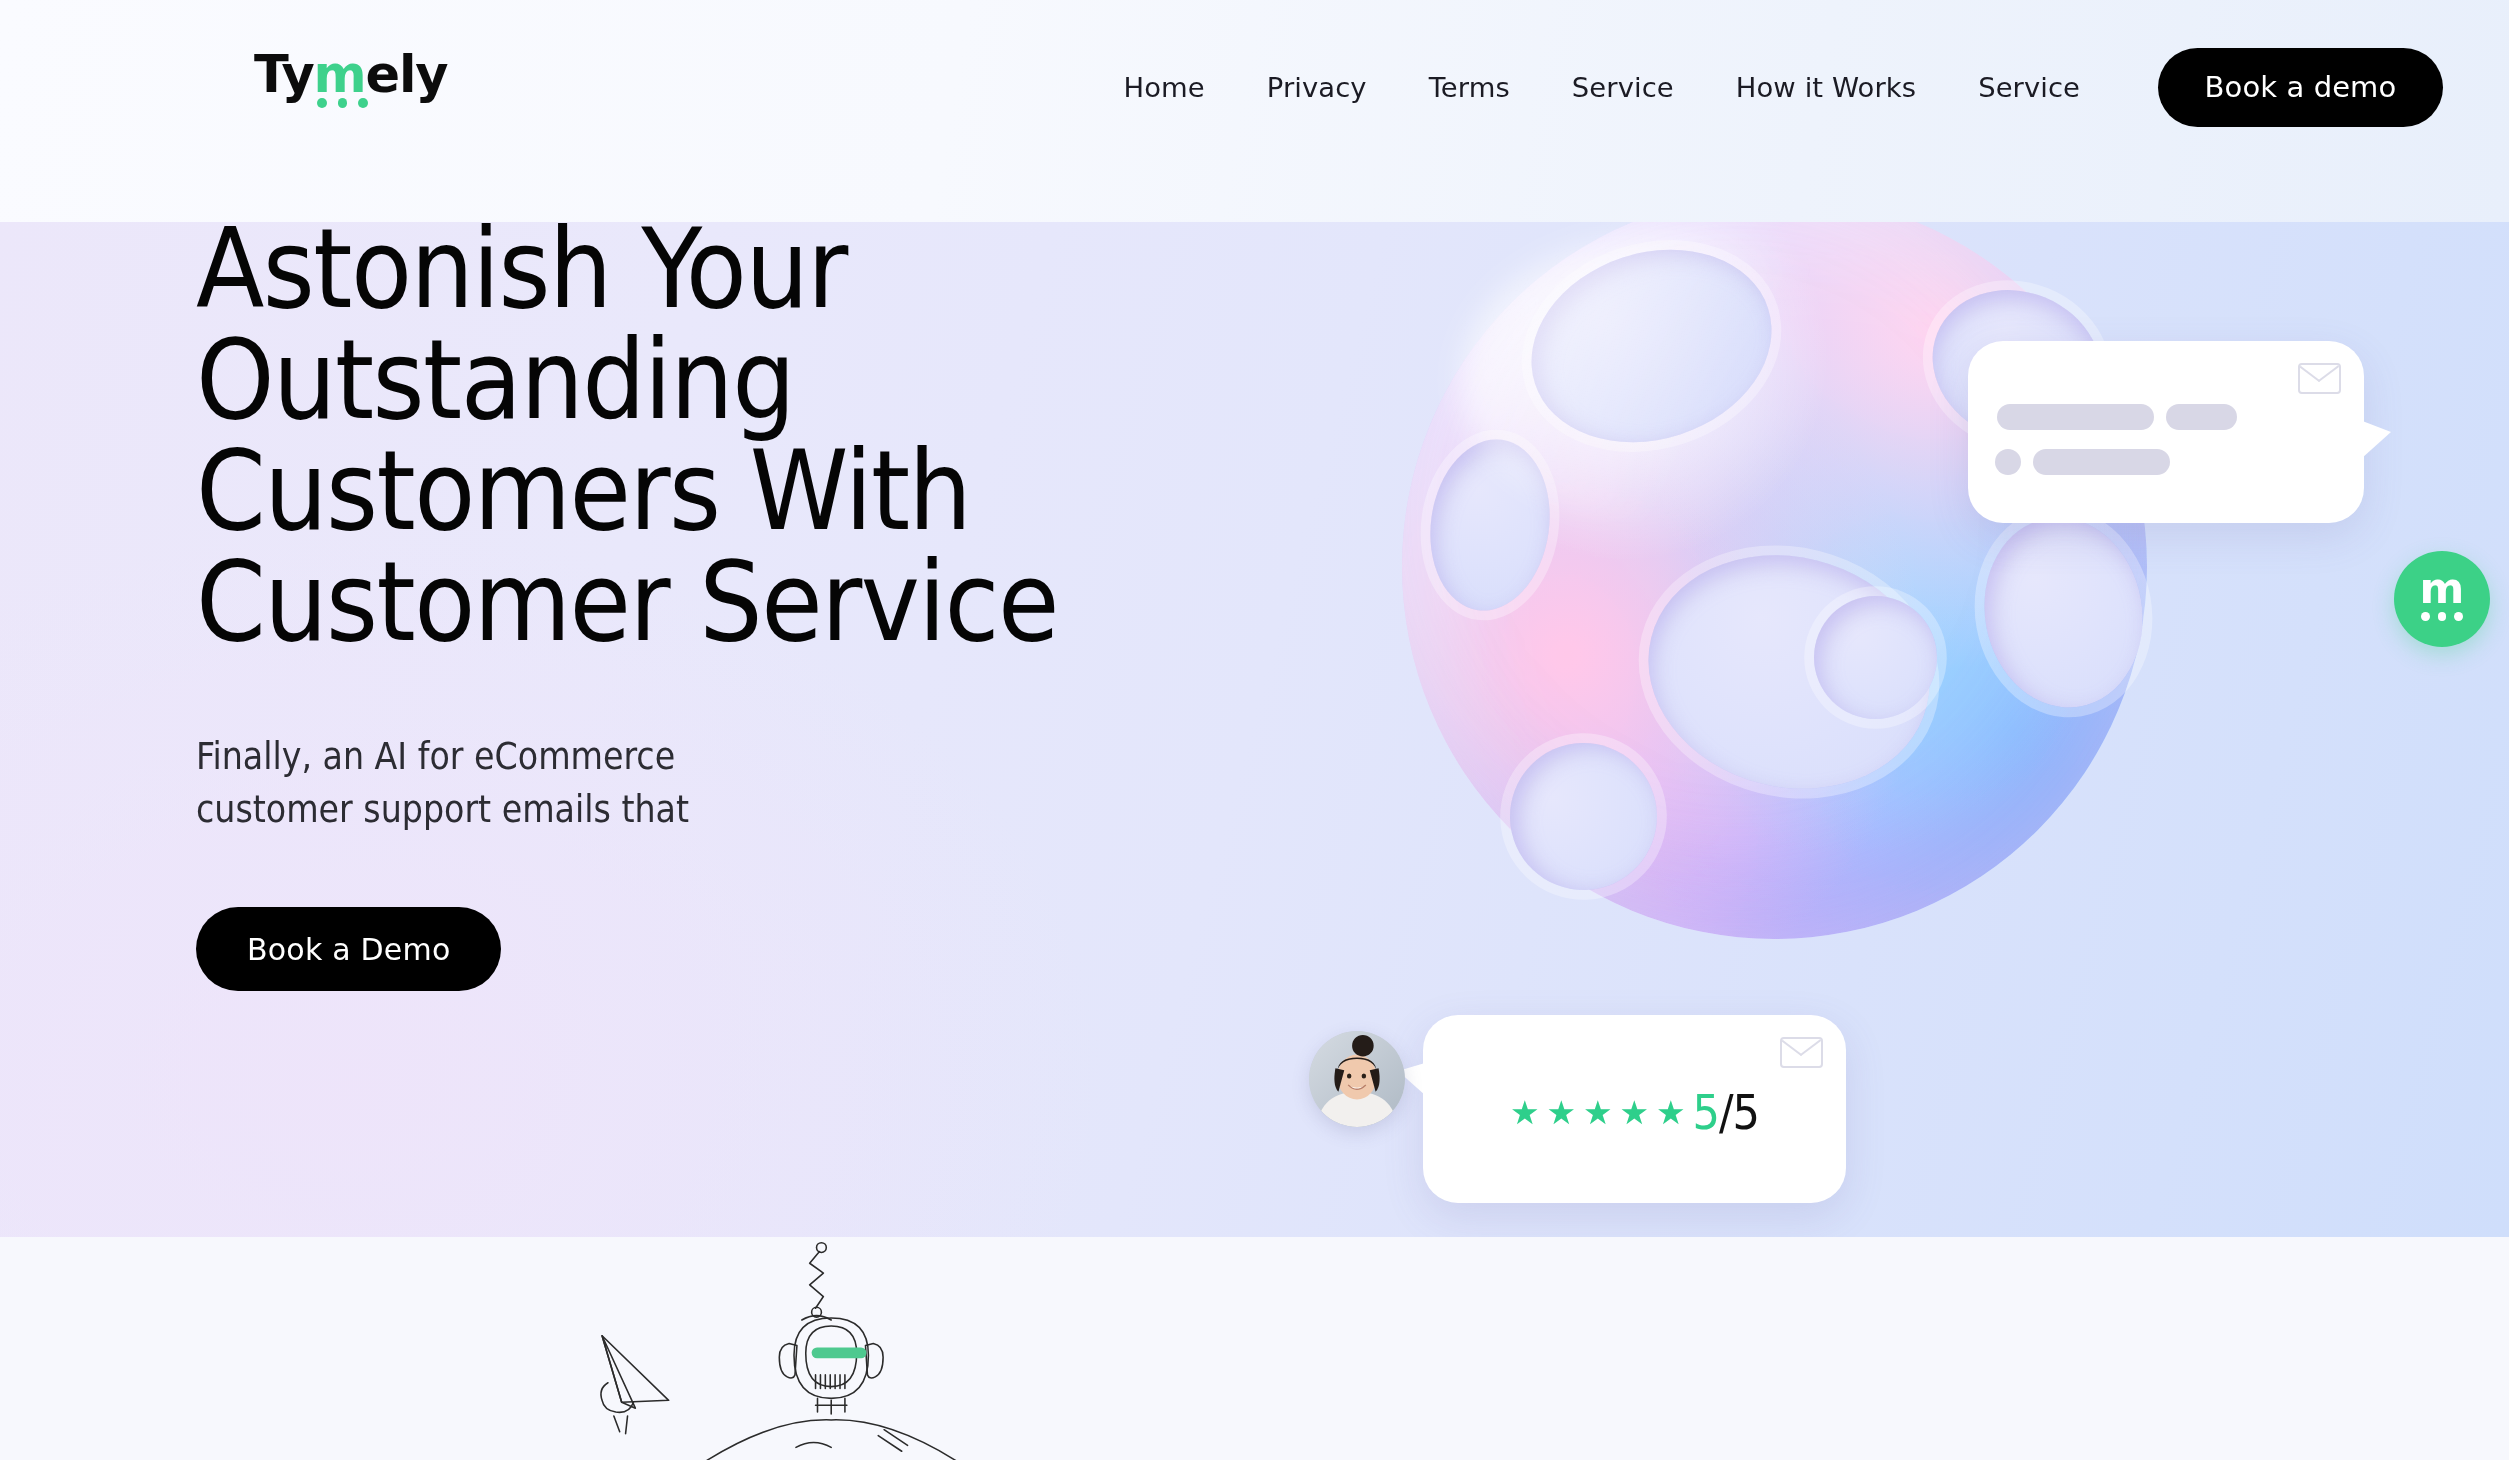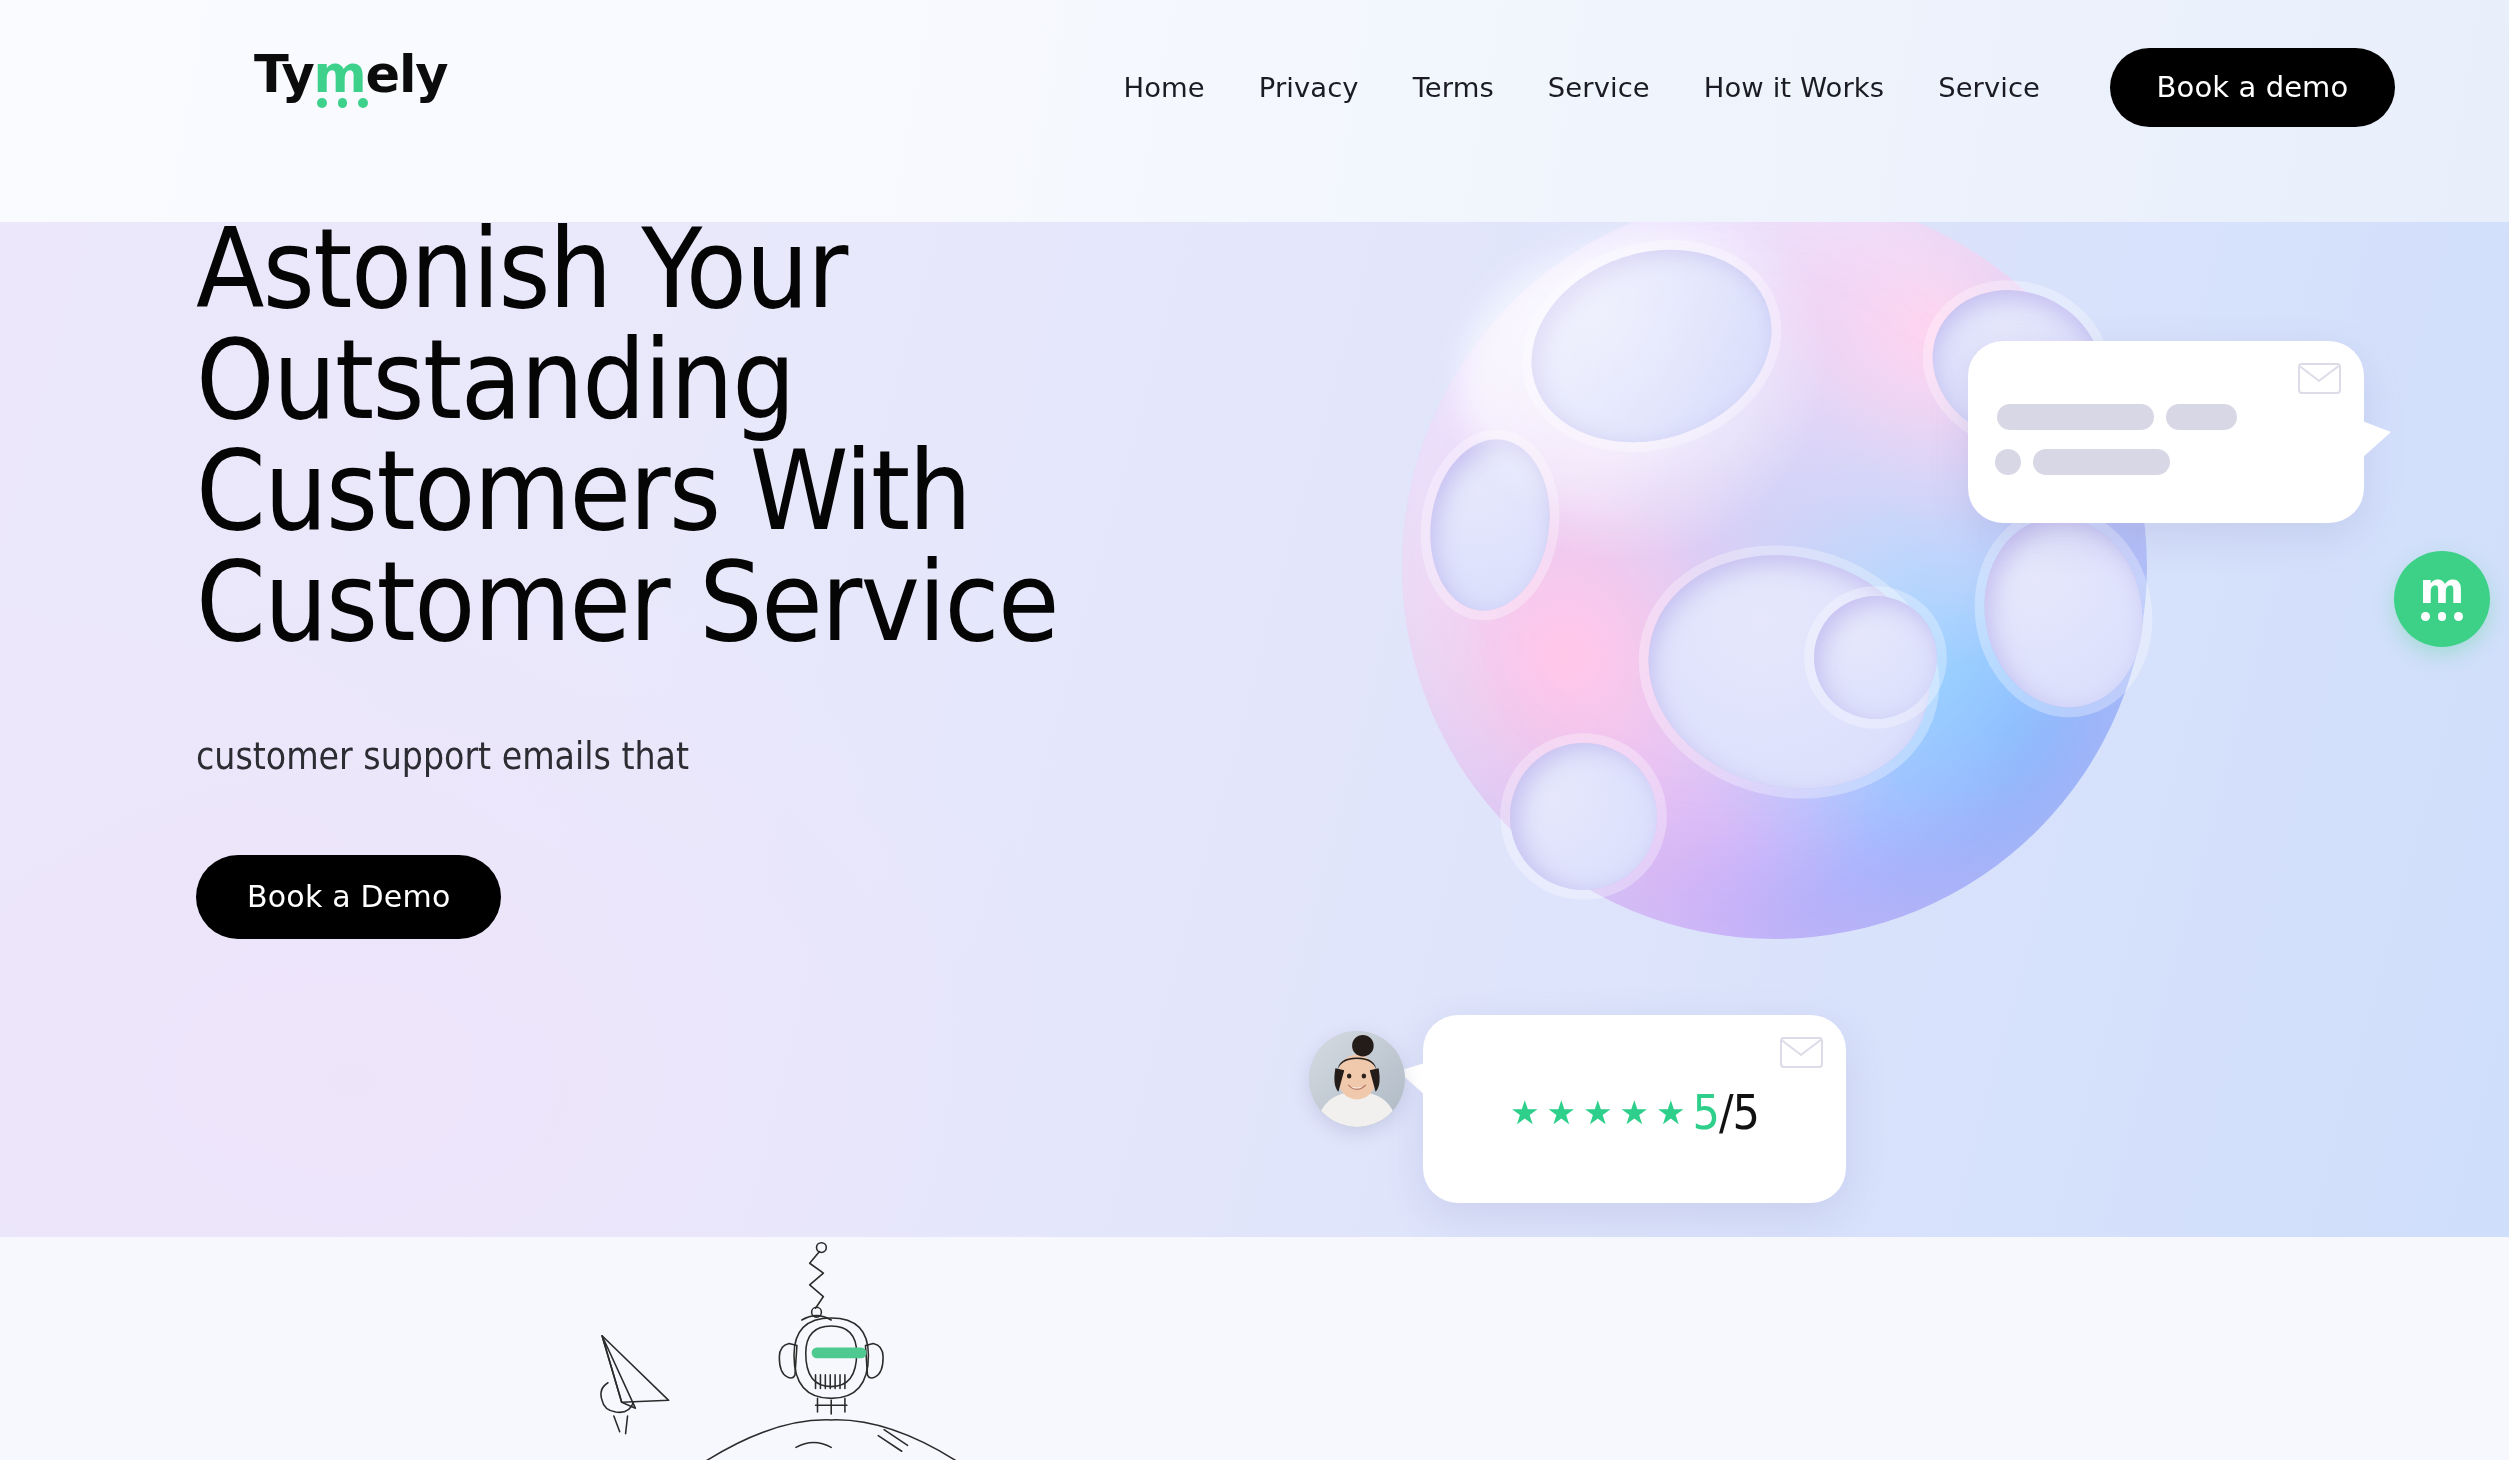--- a/index.html
+++ b/index.html
@@ -63,21 +63,21 @@
     background: #3ed18c;
   }
 
   .nav {
     position: absolute;
     left: 1098px;
     top: 0;
     height: 174px;
     display: flex;
     align-items: center;
-    gap: 3px;
+    gap: 11px;
   }
   .nav-item {
     font-size: 27.4px;
     color: #1b1b24;
     padding: 0 25.5px;
     white-space: nowrap;
     cursor: pointer;
     font-weight: 400;
     letter-spacing: 0.1px;
   }
@@ -369,20 +369,21 @@
 
     <div class="hero-copy">
       <h1 class="hero-title">
         <span>Astonish Your</span>
         <span>Outstanding</span>
         <span>Customers With</span>
         <span>Customer Service</span>
       </h1>
 
       <p class="hero-sub">
+        <span>Finally, an AI for eCommerce</span>
         <span>customer support emails that</span>
       </p>
 
       <button class="hero-cta">Book a Demo</button>
     </div>
 
     <div class="blob-wrap">
       <div class="blob-core"></div>
       <div class="hole h1"></div>
       <div class="hole h2"></div>

